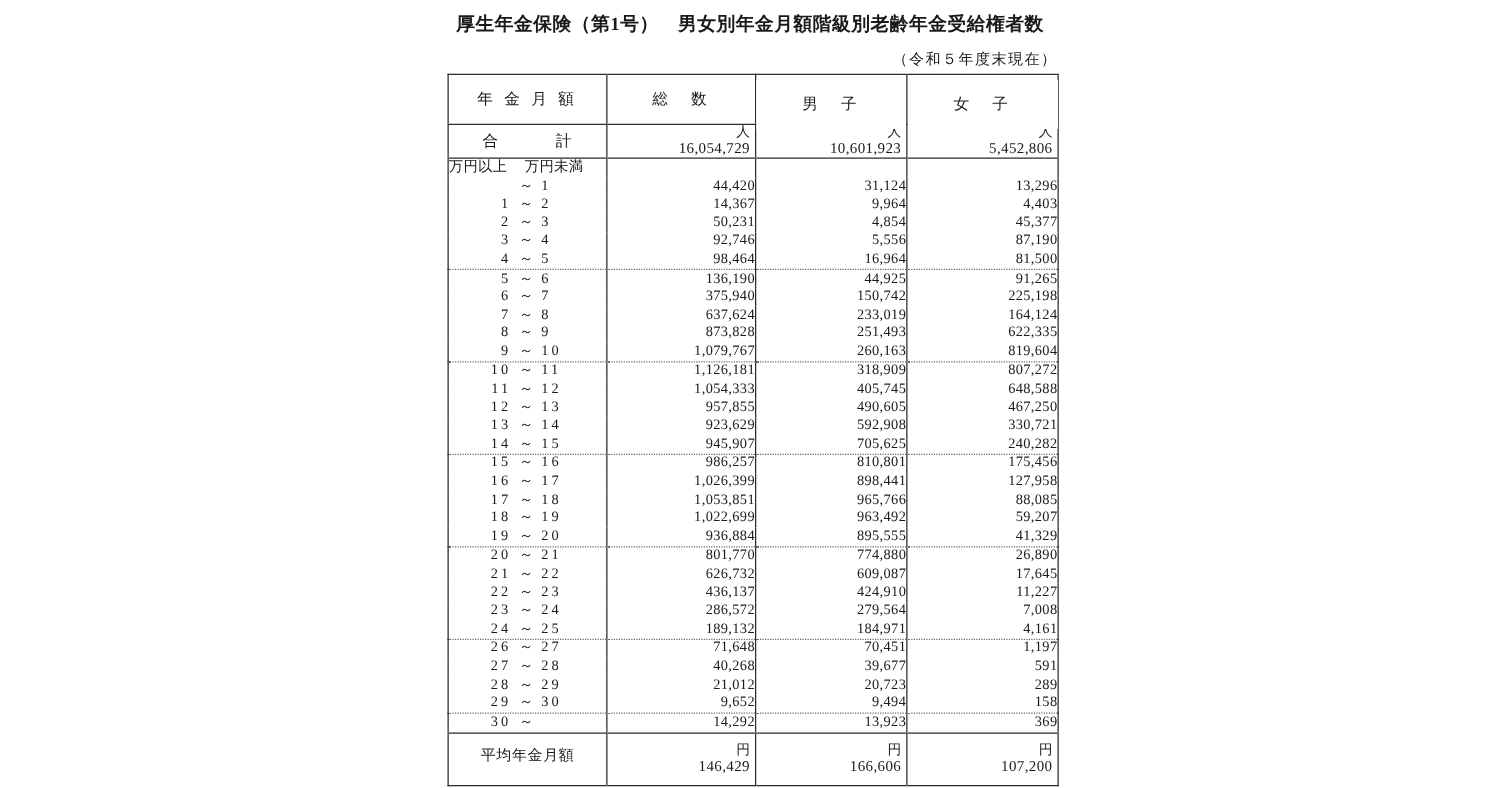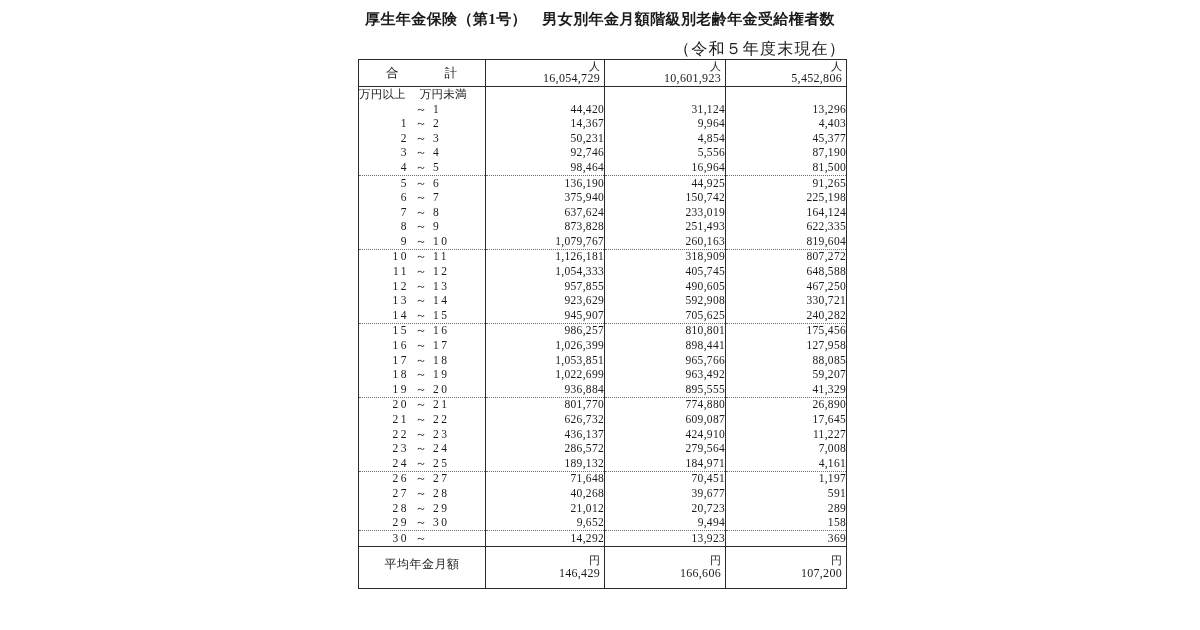--- a/index.html
+++ b/index.html
@@ -35,21 +35,21 @@
     font-weight: bold;
     letter-spacing: 0.4px;
     white-space: nowrap;
   }
 
   
   .subtitle {
     position: absolute;
     right: 354px;
     top: 39px;
-    font-size: 16px;
+    font-size: 12px;
     letter-spacing: 1.2px;
     white-space: nowrap;
   }
 
   
   .table-wrap {
     position: absolute;
     left: 358px;
     top: 59px;
     width: 488px;
@@ -218,20 +218,26 @@
   <div class="table-wrap">
     <table class="stat">
       <colgroup>
         <col class="c-range">
         <col class="c-total">
         <col class="c-male">
         <col class="c-female">
       </colgroup>
       <tbody id="tbody-root">
 
+        <tr class="hdr">
+          <td class="hdr-range">年 金 月 額</td>
+          <td class="hdr-total vr-l">総　数</td>
+          <td class="hdr-sex hdr-male">男　子</td>
+          <td class="hdr-sex hdr-female">女　子</td>
+        </tr>
 
         <tr class="total-row">
           <td class="lbl">合　　計</td>
           <td class="num vr-l">
             <span class="unit">人</span>
             <span class="numv">16,054,729</span>
           </td>
           <td class="num vr-l">
             <span class="unit">人</span>
             <span class="numv">10,601,923</span>

